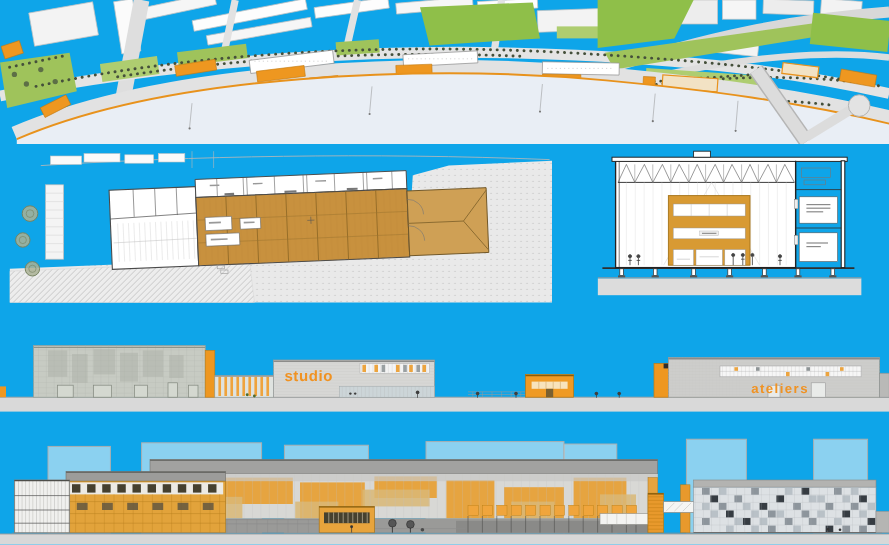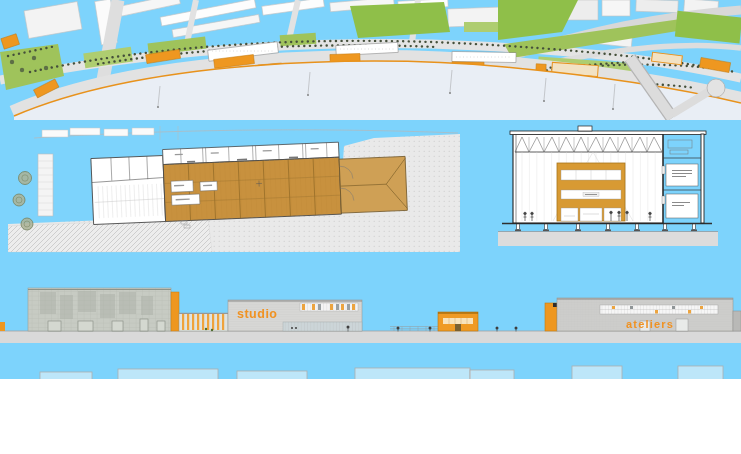--- a/index.html
+++ b/index.html
@@ -1,16 +1,16 @@
 <!DOCTYPE html>
 <html><head>
 <meta charset="utf-8">
 <style>
   html,body{margin:0;padding:0;background:#fff;}
-  .sheet{position:relative;width:741px;height:379px;background:#7dd3fc;overflow:hidden;
+  .sheet{position:relative;width:741px;height:454px;background:#0ea5e9;overflow:hidden;
          font-family:"Liberation Sans",sans-serif;}
   .panel{position:absolute;}
   .panel svg{display:block;}
   #site-plan{top:0;left:0;}
   #floor-plan{top:120px;left:8px;}
   #cross-section{top:118px;left:498px;}
   #elevation-quay{top:274px;left:0;}
   #elevation-street{top:356px;left:0;}
   text.sig{font-family:"Liberation Sans",sans-serif;font-weight:bold;fill:#f09222;}
 </style>

